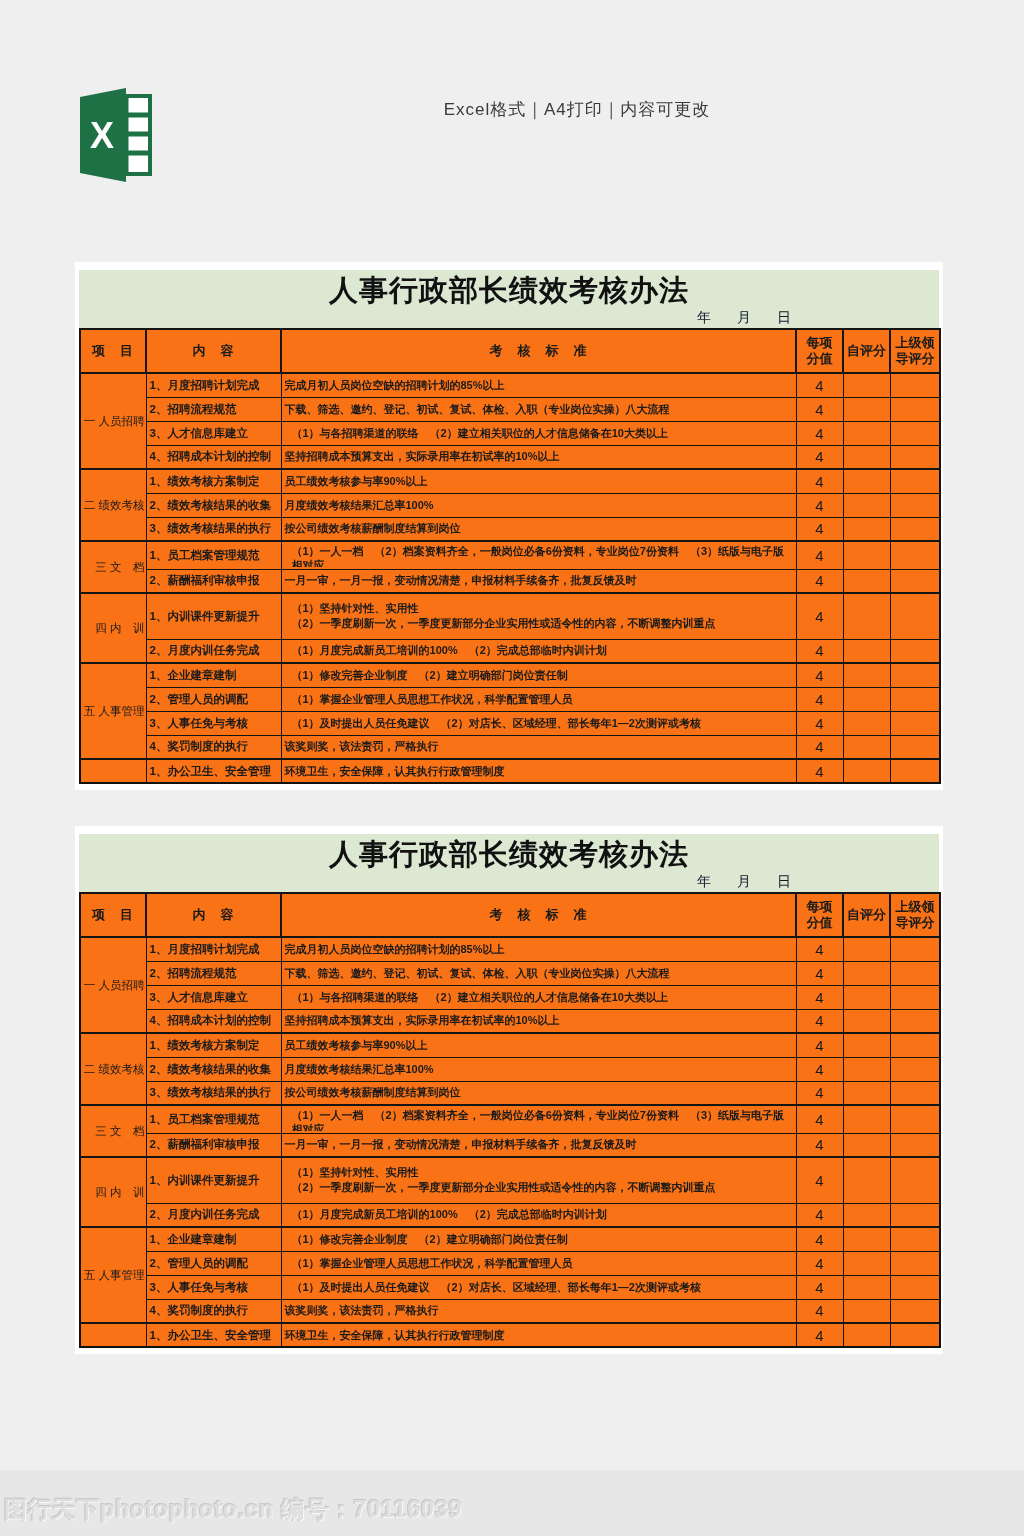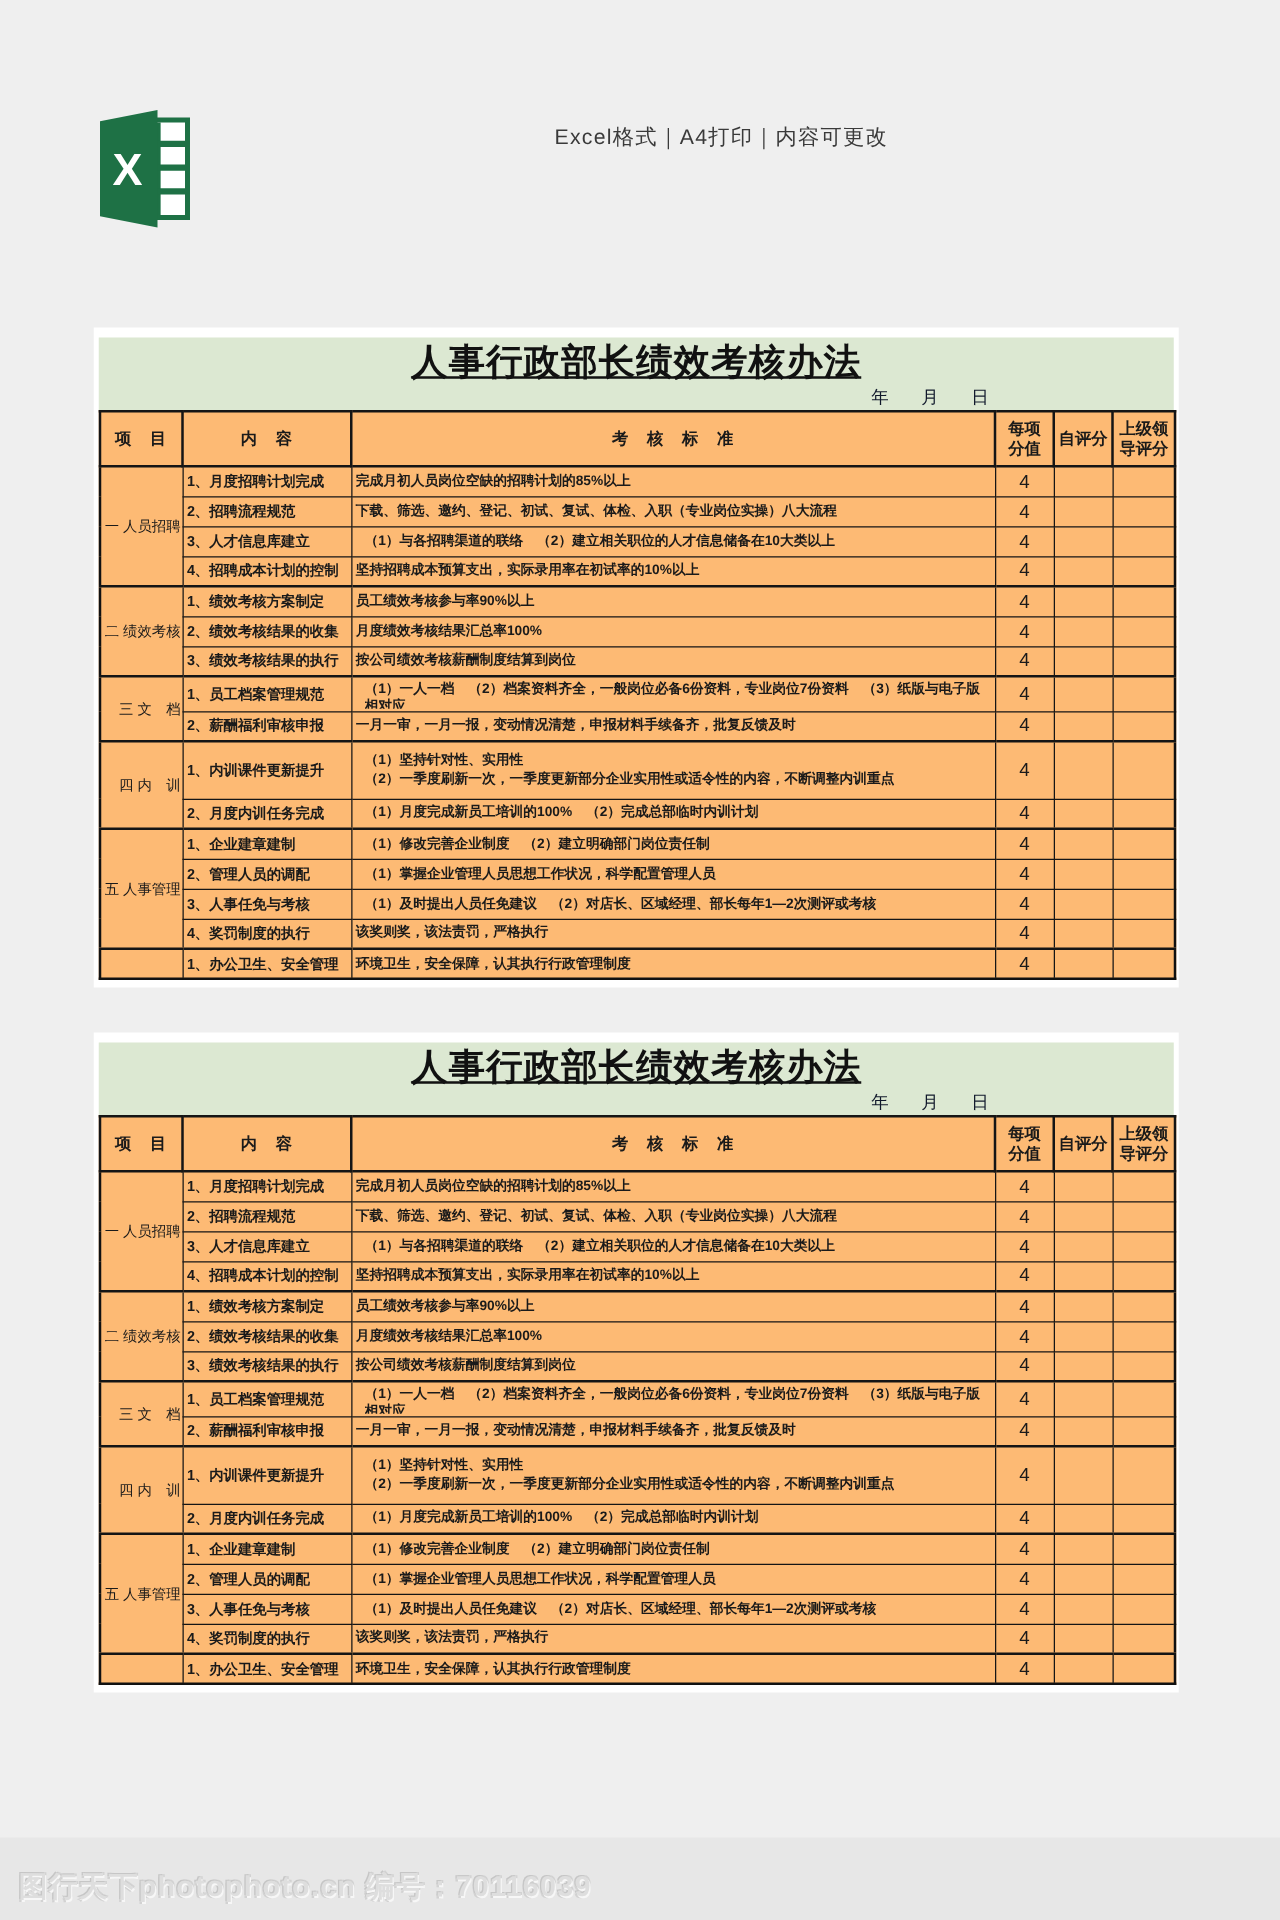--- a/index.html
+++ b/index.html
@@ -12,39 +12,39 @@
   
   .hdr{position:absolute;top:0;left:0;width:1024px;height:230px;}
   .excel-icon{position:absolute;left:62px;top:86px;width:94px;height:98px;}
   .hdr-titles{position:absolute;left:150px;right:20px;top:88px;text-align:center;}
   .main-title{font-size:40px;font-weight:bold;color:#2e7d50;letter-spacing:2px;line-height:1.2;margin:0;}
   .sub-title{font-size:17px;color:#3a3a3a;letter-spacing:1px;margin:10px 0 0 0;}
   
   .card{position:absolute;left:75px;width:868px;height:528px;background:#ffffff;box-sizing:border-box;padding:8px 3px 0 4px;}
   .card1{top:262px;} .card2{top:826px;}
   .band{background:#dce8d2;width:860px;height:58px;box-sizing:border-box;padding-top:3px;}
-  .sheet-title{font-size:29px;font-weight:bold;text-align:center;letter-spacing:1px;line-height:34px;color:#111;text-decoration:underline;}
+  .sheet-title{font-size:29px;font-weight:bold;text-align:center;letter-spacing:1px;line-height:34px;color:#111;}
   .date-line{font-size:14px;text-align:right;padding-right:142px;letter-spacing:6px;line-height:20px;color:#0f172a;}
   
-  table.sheet-table{border-collapse:collapse;table-layout:fixed;width:860px;background:#fdba74;}
+  table.sheet-table{border-collapse:collapse;table-layout:fixed;width:860px;background:#f97316;}
   .sheet-table td,.sheet-table th{border:1.5px solid #151515;padding:0;vertical-align:middle;overflow:hidden;}
   .sheet-table{border:2px solid #111;}
   .sheet-table thead th{border-width:2px;height:42px;font-size:13px;font-weight:bold;text-align:center;white-space:pre-line;line-height:1.25;letter-spacing:1px;}
   .sheet-table thead th.sp{letter-spacing:0;}
   tr.r-normal{height:24px;} tr.r-clip{height:28px;} tr.r-tall{height:46px;}
   td.c-item{font-size:11.5px;text-align:right;white-space:nowrap;padding:0 1px;}
   td.c-content{font-size:11.5px;white-space:nowrap;padding:0 0 0 3px;font-weight:bold;}
   td.c-standard{font-size:11px;padding:0 2px 0 3px;white-space:pre-line;line-height:15px;font-weight:bold;}
   td.c-standard.indent{padding-left:10px;}
   tr.r-clip td.c-standard .clipbox{height:23px;overflow:hidden;line-height:14px;white-space:pre-line;}
   td.c-score{font-size:15px;text-align:center;}
   tr.sec-start td{border-top-width:2px;}
   
   .wm-bar{position:absolute;left:0;bottom:0;width:1024px;height:66px;background:#e7e7e7;}
-  .wm-text{position:absolute;left:15px;top:24px;font-size:23px;font-weight:bold;color:#dedede;
+  .wm-text{position:absolute;left:4px;top:24px;font-size:23px;font-weight:bold;color:#dedede;
     text-shadow:1px 1px 0 #f7f7f7,-1px -1px 0 #c6c6c6,1px -1px 0 #d2d2d2,-1px 1px 0 #d2d2d2;letter-spacing:1px;}
 </style>
 </head>
 <body>
 
 <div class="hdr">
   <svg class="excel-icon" viewBox="0 0 94 98" xmlns="http://www.w3.org/2000/svg">
     <rect x="40" y="10" width="48" height="78" fill="#ffffff" stroke="#1e7145" stroke-width="4"></rect>
     <g stroke="#1e7145" stroke-width="5">
       <line x1="64" y1="12" x2="64" y2="86"></line>

